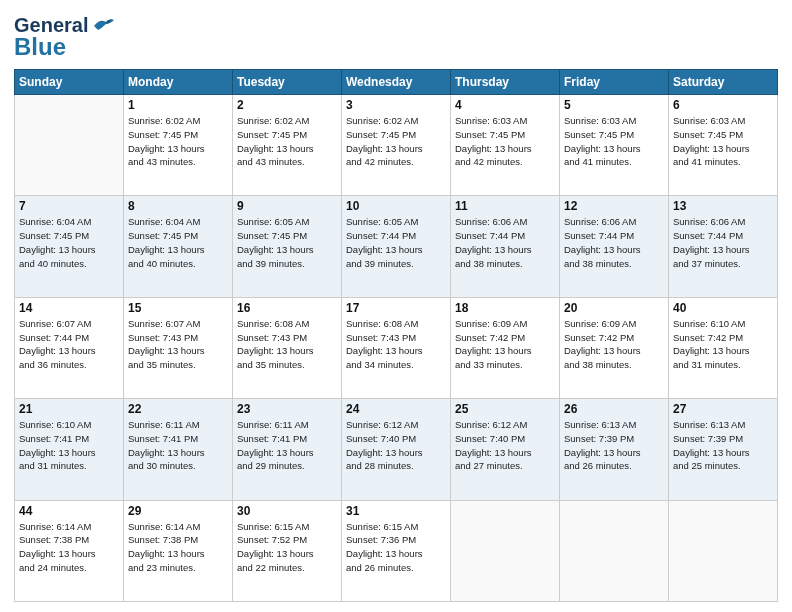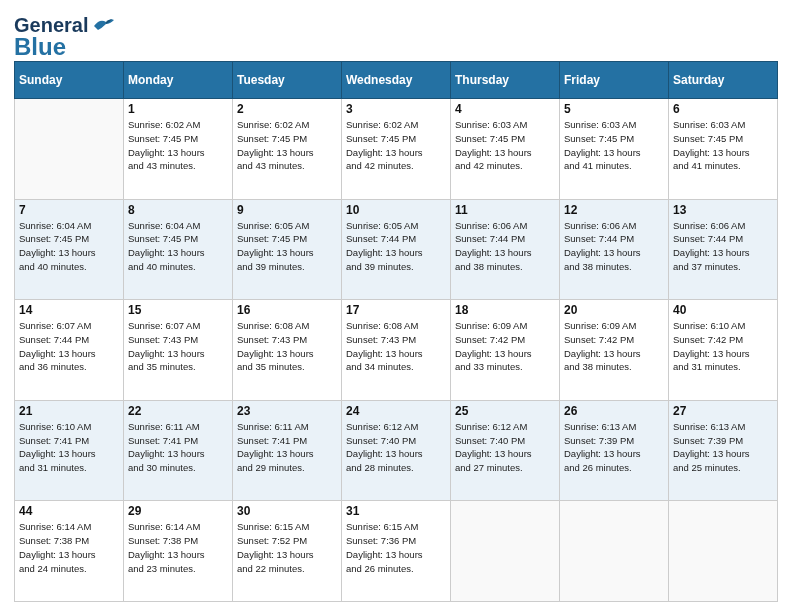--- a/index.html
+++ b/index.html
@@ -14,20 +14,21 @@
       width: 792px;
       height: 612px;
       padding: 10px 14px 10px 14px;
       display: flex;
       flex-direction: column;
     }
     .header {
       display: flex;
       justify-content: space-between;
       align-items: flex-start;
+      margin-bottom: 8px;
     }
     .logo {
       display: flex;
       flex-direction: column;
       align-items: flex-start;
       margin-top: 4px;
     }
     .logo-line1 {
       display: flex;
       align-items: center;
@@ -51,21 +52,21 @@
       flex: 1;
       border: 1px solid #ccc;
       border-collapse: collapse;
       width: 100%;
       table-layout: fixed;
     }
     .calendar th {
       background: #2471a3;
       color: #fff;
       font-size: 12px;
-      padding: 11px 4px;
+      padding: 5px 4px;
       text-align: left;
       border: 1px solid #1a5276;
       font-weight: bold;
     }
     .calendar td {
       vertical-align: top;
       border: 1px solid #ccc;
       padding: 3px 4px;
       font-size: 9.5px;
       color: #222;

